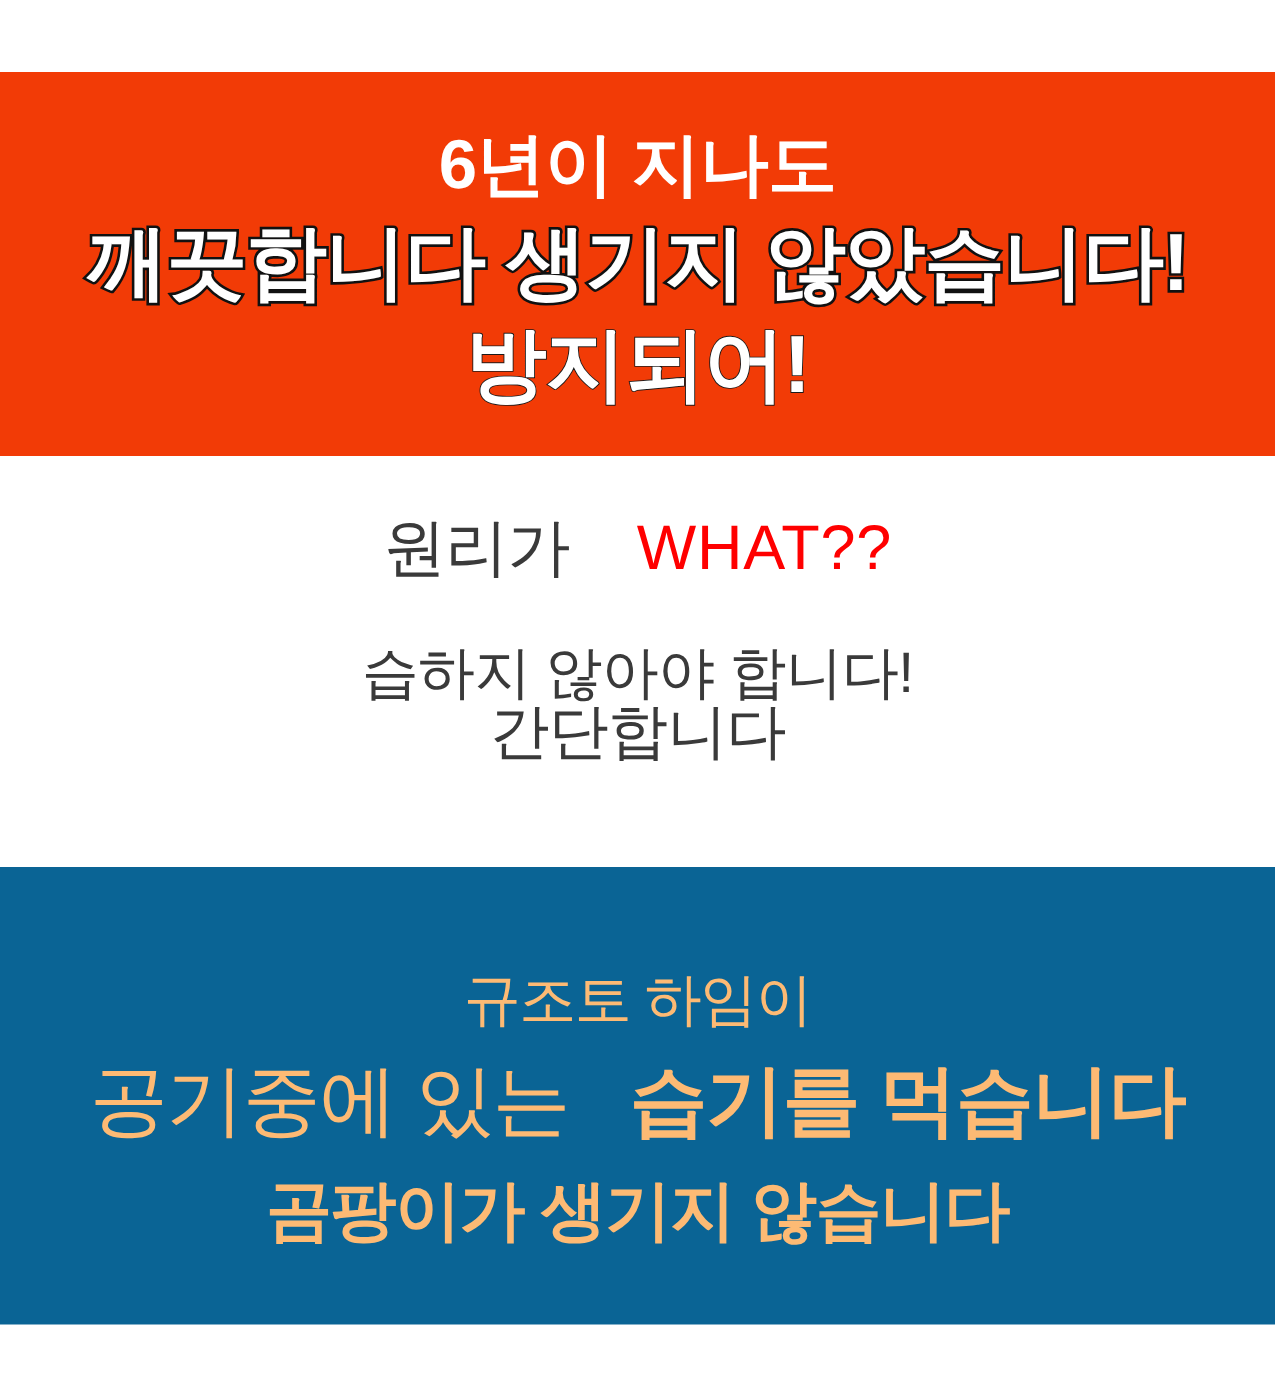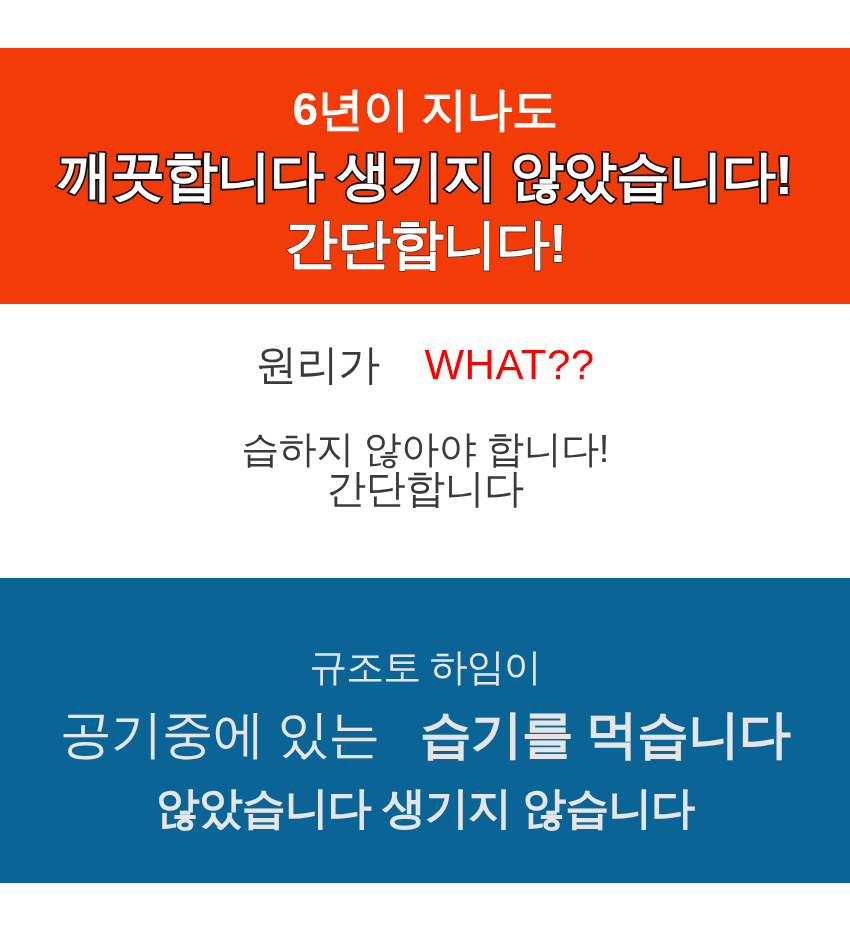--- a/index.html
+++ b/index.html
@@ -104,21 +104,21 @@
   }
 
   
   #benefit-band {
     top: 578px;
     height: 305px;
     background: #0a6495;
     padding-top: 16px;
   }
   .benefit-line {
-    color: #e5e5e5;
+    color: #fdba74;
     white-space: nowrap;
     line-height: 1.0;
     letter-spacing: -1px;
   }
   #benefit-line-1 {
     font-size: 38px;
     font-weight: 400;
     margin-bottom: 22px;
   }
   #benefit-line-2 {
@@ -142,36 +142,36 @@
   .inline-span { display: inline; }
 </style>
 </head>
 <body>
 
 <div id="promo-page">
 
   <section class="band" id="hero-band">
     <div class="hero-line" id="hero-line-1">6년이 지나도</div>
     <div class="hero-line" id="hero-line-2">깨끗합니다 생기지 않았습니다!</div>
-    <div class="hero-line" id="hero-line-3">간단합니다!</div>
+    <div class="hero-line" id="hero-line-3">방지되어!</div>
   </section>
 
   <section class="band" id="explainer-section">
     <div class="explainer-line" id="explainer-line-1">
       <span class="inline-span">원리가</span>
       <span class="inline-span">&nbsp;&nbsp;</span>
       <span class="inline-span highlight-what">WHAT??</span>
     </div>
     <div class="explainer-line" id="explainer-line-3">습하지 않아야 합니다!</div>
     <div class="explainer-line" id="explainer-line-2">간단합니다</div>
   </section>
 
   <section class="band" id="benefit-band">
     <div class="benefit-line" id="benefit-line-1">규조토 하임이</div>
     <div class="benefit-line" id="benefit-line-2">
       <span class="inline-span">공기중에 있는</span>
       <span class="inline-span">&nbsp;</span>
       <span class="inline-span emphasis-strong">습기를 먹습니다</span>
     </div>
-    <div class="benefit-line" id="benefit-line-4">않았습니다 생기지 않습니다</div>
+    <div class="benefit-line" id="benefit-line-4">곰팡이가 생기지 않습니다</div>
   </section>
 
 </div>
 
 </body></html>

